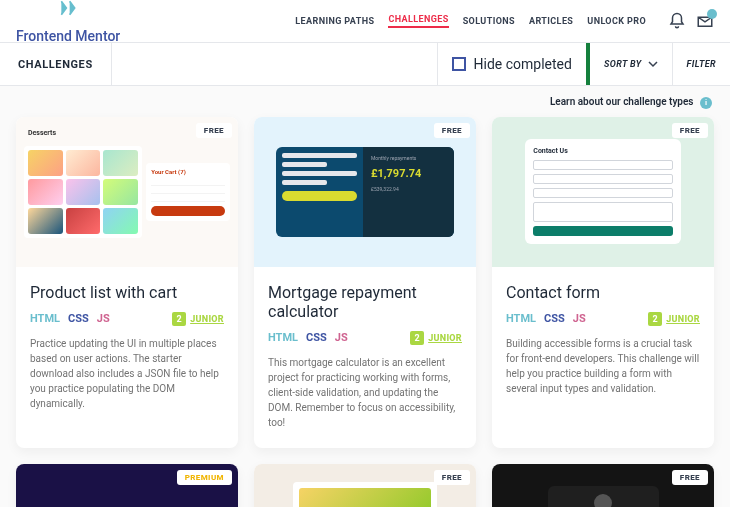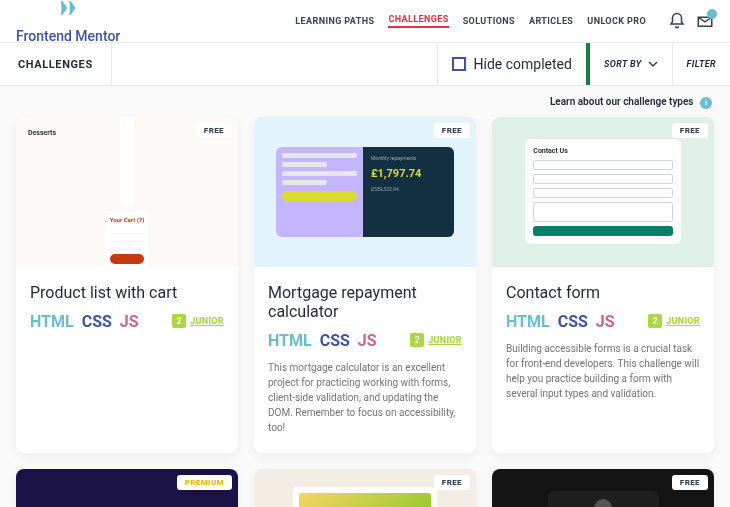--- a/index.html
+++ b/index.html
@@ -23,50 +23,50 @@
 .learn-row { text-align: right; padding: 10px 18px 8px; font-size: 10px; font-weight: 600; }
 .learn-row .info { display: inline-flex; width: 12px; height: 12px; background: #6abecd; border-radius: 50%; color: #fff; align-items: center; justify-content: center; font-size: 8px; margin-left: 4px; }
 .grid { display: grid; grid-template-columns: repeat(3, 1fr); gap: 16px; padding: 0 16px 16px; }
 .card { background: #fff; border-radius: 8px; overflow: hidden; box-shadow: 0 4px 12px rgba(0,0,0,0.05); cursor: pointer; }
 .card-img { height: 150px; position: relative; display: flex; align-items: center; justify-content: center; }
 .tag { position: absolute; top: 6px; right: 6px; background: #fff; border-radius: 3px; padding: 3px 8px; font-size: 8px; font-weight: 800; letter-spacing: 0.4px; color: #374151; }
 .tag.premium { color: #f1b604; }
 .card-body { padding: 16px 14px 18px; }
 .card-title { font-size: 16px; font-weight: 400; color: #1f2937; margin-bottom: 10px; }
 .card-meta { display: flex; align-items: center; justify-content: space-between; margin-bottom: 10px; }
-.langs { display: flex; gap: 8px; font-size: 16px; font-weight: 700; }
+.langs { display: flex; gap: 8px; font-size: 11px; font-weight: 700; }
 .langs .html { color: #6abecd; }
 .langs .css { color: #3e54a3; }
 .langs .js { color: #cf6390; text-align: right; }
 .diff { display: flex; align-items: center; gap: 4px; }
 .diff-num { background: #aad742; color: #fff; font-size: 9px; font-weight: 700; width: 14px; height: 14px; border-radius: 2px; display: flex; align-items: center; justify-content: center; }
 .diff-label { color: #aad742; font-size: 9px; font-weight: 800; letter-spacing: 0.3px; text-decoration: underline; }
 .card-desc { font-size: 10px; line-height: 1.5; color: #737373; }
 
 
-.pv1 { background: #fcf9f6; padding: 8px; display: flex; gap: 4px; flex-direction: column; }
+.pv1 { background: #fcf9f6; padding: 8px; display: flex; gap: 4px; }
 .pv1-main { flex: 1.6; }
 .pv1-menu { background: #fff; border-radius: 4px; padding: 4px; display: grid; grid-template-columns: repeat(3,1fr); gap: 3px; }
 .pv1-item { height: 26px; border-radius: 3px; background: linear-gradient(135deg,#f6d365,#fda085); }
 .pv1-item:nth-child(2){background:linear-gradient(135deg,#ffecd2,#fcb69f);}
 .pv1-item:nth-child(3){background:linear-gradient(135deg,#a8e6cf,#dcedc1);}
 .pv1-item:nth-child(4){background:linear-gradient(135deg,#ff9a9e,#fecfef);}
 .pv1-item:nth-child(5){background:linear-gradient(135deg,#fbc2eb,#a6c1ee);}
 .pv1-item:nth-child(6){background:linear-gradient(135deg,#d4fc79,#96e6a1);}
 .pv1-item:nth-child(7){background:linear-gradient(135deg,#ffd89b,#19547b);}
 .pv1-item:nth-child(8){background:linear-gradient(135deg,#c84141,#ff6b6b);}
 .pv1-item:nth-child(9){background:linear-gradient(135deg,#8fd3f4,#84fab0);}
 .pv1-cart { flex: 1; background: #fff; border-radius: 4px; padding: 5px; }
 .pv1-cart-title { font-size: 6px; font-weight: 700; color: #c73a0f; margin-bottom: 3px; }
 .pv1-row { height: 8px; border-bottom: 1px solid #f3f3f3; }
 .pv1-btn { background: #c73a0f; height: 10px; border-radius: 5px; margin-top: 4px; }
 .pv1-label { position:absolute; top:12px; left:12px; font-size:7px; font-weight:700; color:#333; }
 
 .pv2 { background: #e3f3fc; display: flex; align-items: center; justify-content: center; }
-.pv2-card { background: #c4b5fd; border-radius: 6px; width: 80%; height: 60%; display: flex; overflow: hidden; }
+.pv2-card { background: #0c4a6e; border-radius: 6px; width: 80%; height: 60%; display: flex; overflow: hidden; }
 .pv2-left { flex: 1; padding: 6px; }
 .pv2-line { height: 5px; background: #e5e7eb; border-radius: 2px; margin-bottom: 4px; }
 .pv2-line.sm{width:60%;}
 .pv2-right { flex: 1; background: #133040; padding: 8px; }
 .pv2-amount { color: #d9db30; font-size: 11px; font-weight: 700; margin: 6px 0; }
 .pv2-sub { color: #9ca3af; font-size: 5px; }
 .pv2-btn { background: #d9db30; height: 10px; border-radius: 5px; margin-top: 6px; }
 
 .pv3 { background: #dff1e7; display: flex; align-items: center; justify-content: center; }
 .pv3-card { background: #fff; border-radius: 6px; width: 70%; height: 70%; padding: 8px; }
@@ -171,20 +171,21 @@
         <div class="langs">
             <span class="html">HTML</span>
             <span class="css">CSS</span>
             <span class="js">JS</span>
           </div>
         <div class="diff">
             <span class="diff-num">2</span>
             <span class="diff-label">JUNIOR</span>
           </div>
       </div>
+      <div class="card-desc">Practice updating the UI in multiple places based on user actions. The starter download also includes a JSON file to help you practice populating the DOM dynamically.</div>
     </div>
   </div>
 
   <div class="card">
     <div class="card-img pv2">
       <div class="pv2-card">
         <div class="pv2-left">
             <div class="pv2-line"></div>
             <div class="pv2-line sm"></div>
             <div class="pv2-line"></div>

